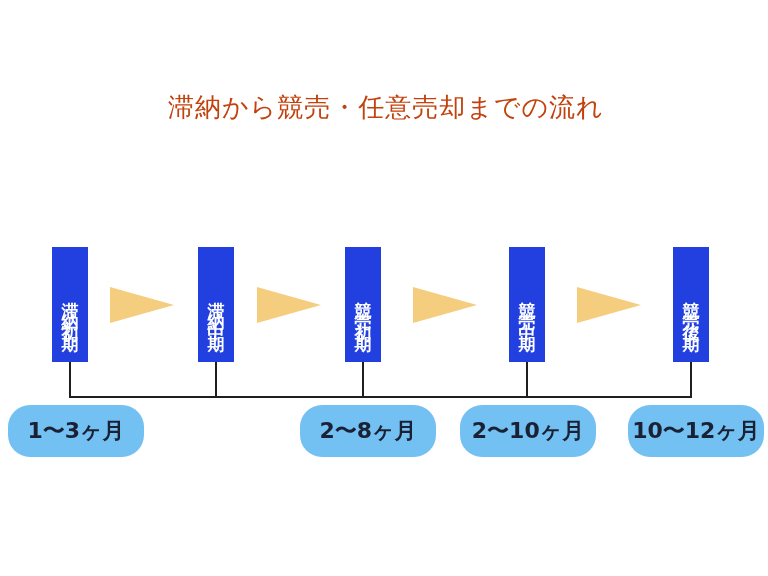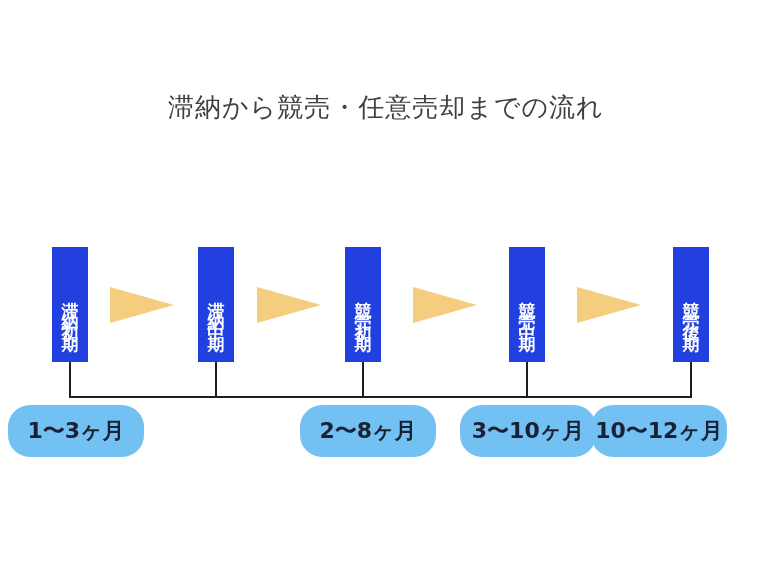--- a/index.html
+++ b/index.html
@@ -10,21 +10,21 @@
     background: #ffffff;
     overflow: hidden;
     font-family: "DejaVu Sans", "Liberation Sans", sans-serif;
   }
   .title {
     position: absolute;
     left: 168px;
     top: 90px;
     font-size: 26px;
     font-weight: 500;
-    color: #404040;
+    color: #c2410c;
     letter-spacing: 1px;
     white-space: nowrap;
   }
   .stage {
     position: absolute;
     top: 247px;
     width: 36px;
     height: 115px;
     background: #2240e0;
     color: #ffffff;
@@ -112,16 +112,16 @@
 
   <div class="vline" style="left:69px"></div>
   <div class="vline" style="left:215px"></div>
   <div class="vline" style="left:362px"></div>
   <div class="vline" style="left:526px"></div>
   <div class="vline" style="left:690px"></div>
   <div class="hline"></div>
 
   <div class="period" style="left:8px">1〜3ヶ月</div>
   <div class="period" style="left:300px">2〜8ヶ月</div>
-  <div class="period" style="left:460px">3〜10ヶ月</div>
-  <div class="period" style="left:591px">10〜12ヶ月</div>
+  <div class="period" style="left:460px">2〜10ヶ月</div>
+  <div class="period" style="left:628px">10〜12ヶ月</div>
 
 </div>
 
 </body></html>

